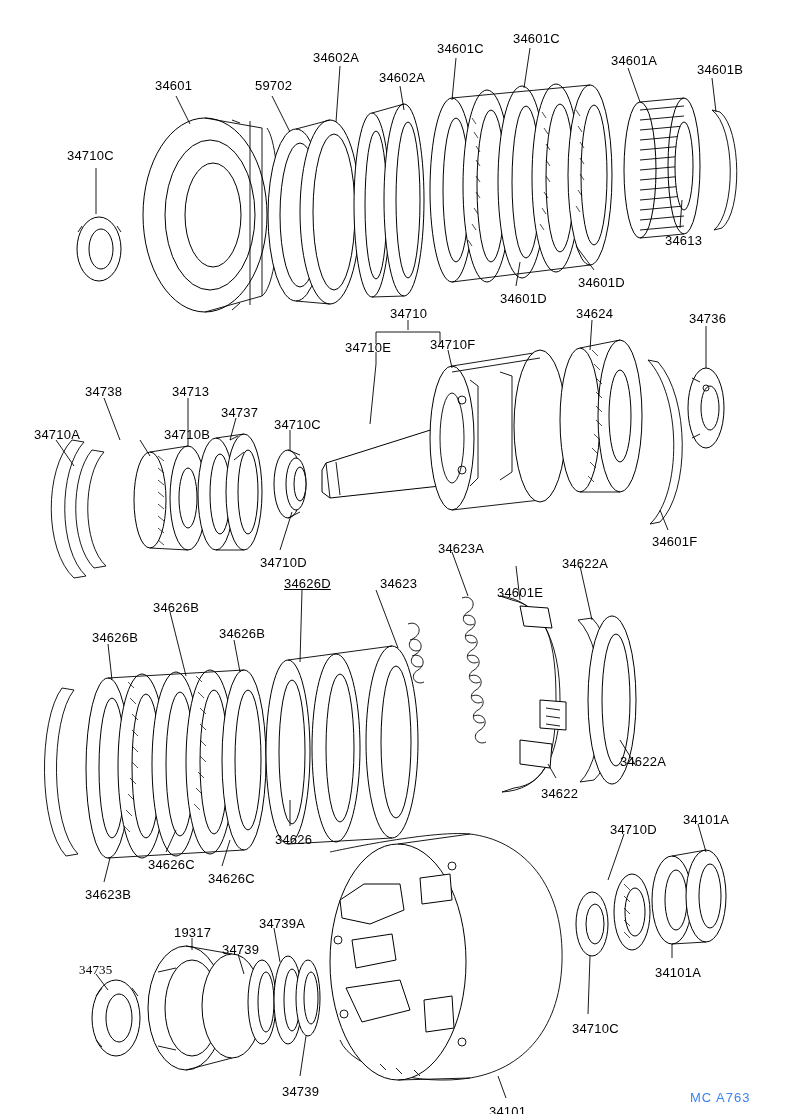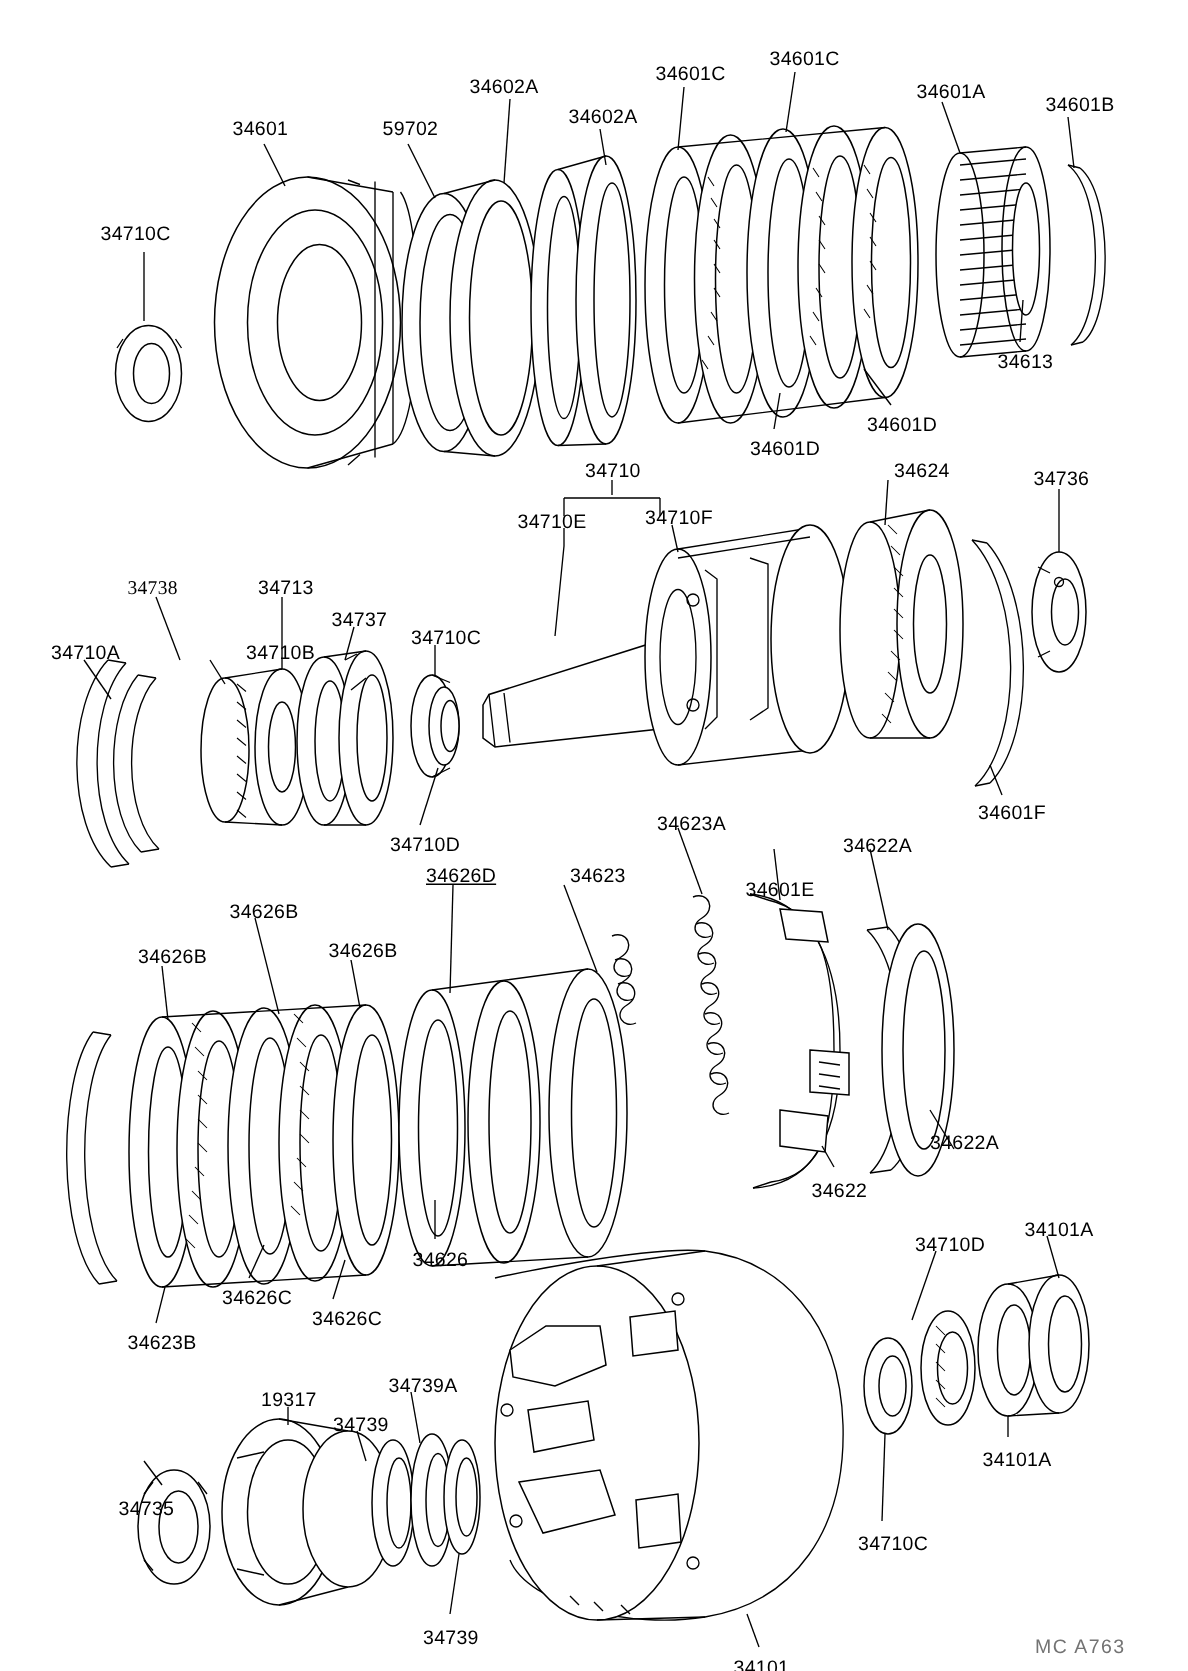--- a/index.html
+++ b/index.html
@@ -1,19 +1,19 @@
 <!DOCTYPE html>
 <html><head>
 <meta charset="utf-8">
 <style>
   html,body{margin:0;padding:0;background:#ffffff;}
   body{width:792px;height:1114px;font-family:"Liberation Sans",sans-serif;position:relative;overflow:hidden;}
   #sheet{position:absolute;left:0;top:0;width:792px;height:1114px;}
   .lbl{position:absolute;font-size:13px;color:#000;white-space:nowrap;letter-spacing:.2px;}
-  .footer{position:absolute;font-size:13px;letter-spacing:1px;color:#737373;}
+  .footer{position:absolute;font-size:13px;letter-spacing:1px;color:#3b82f6;}
   svg{position:absolute;left:0;top:0;}
   .ln{stroke:#000;fill:none;stroke-width:1;}
   .thin{stroke:#000;fill:none;stroke-width:.9;}
   .fillw{fill:#fff;stroke:#000;stroke-width:1;}
   .hatch{stroke:#000;stroke-width:.7;fill:none;}
 </style>
 </head>
 <body>
 
 <div id="sheet">
@@ -314,23 +314,23 @@
 <div class="lbl" style="left:513px;top:31px;">34601C</div>
 <div class="lbl" style="left:611px;top:53px;">34601A</div>
 <div class="lbl" style="left:697px;top:62px;">34601B</div>
 <div class="lbl" style="left:665px;top:233px;">34613</div>
 <div class="lbl" style="left:500px;top:291px;">34601D</div>
 <div class="lbl" style="left:578px;top:275px;">34601D</div>
 
 <div class="lbl" style="left:390px;top:306px;">34710</div>
 <div class="lbl" style="left:345px;top:340px;">34710E</div>
 <div class="lbl" style="left:430px;top:337px;">34710F</div>
-<div class="lbl" style="left:576px;top:306px;margin-left:20px;">34624</div>
+<div class="lbl" style="left:576px;top:306px;">34624</div>
 <div class="lbl" style="left:689px;top:311px;">34736</div>
-<div class="lbl" style="left:85px;top:384px;font-family:Liberation Serif, serif;">34738</div>
+<div class="lbl" style="left:85px;top:384px;">34738</div>
 <div class="lbl" style="left:172px;top:384px;">34713</div>
 <div class="lbl" style="left:221px;top:405px;">34737</div>
 <div class="lbl" style="left:274px;top:417px;">34710C</div>
 <div class="lbl" style="left:34px;top:427px;">34710A</div>
 <div class="lbl" style="left:120px;top:427px;margin-left:44px;">34710B</div>
 <div class="lbl" style="left:260px;top:555px;">34710D</div>
 <div class="lbl" style="left:652px;top:534px;">34601F</div>
 <div class="lbl" style="left:438px;top:541px;">34623A</div>
 <div class="lbl" style="left:497px;top:556px;margin-top:29px;">34601E</div>
 <div class="lbl" style="left:562px;top:556px;">34622A</div>
@@ -347,19 +347,19 @@
 <div class="lbl" style="left:208px;top:871px;">34626C</div>
 <div class="lbl" style="left:85px;top:887px;">34623B</div>
 <div class="lbl" style="left:610px;top:822px;">34710D</div>
 <div class="lbl" style="left:683px;top:812px;">34101A</div>
 <div class="lbl" style="left:655px;top:965px;">34101A</div>
 <div class="lbl" style="left:572px;top:1021px;">34710C</div>
 
 <div class="lbl" style="left:174px;top:925px;">19317</div>
 <div class="lbl" style="left:259px;top:916px;">34739A</div>
 <div class="lbl" style="left:222px;top:942px;">34739</div>
-<div class="lbl" style="left:79px;top:998px;">34735</div>
+<div class="lbl" style="left:79px;top:962px;font-family:Liberation Serif, serif;">34735</div>
 <div class="lbl" style="left:282px;top:1084px;">34739</div>
 <div class="lbl" style="left:489px;top:1104px;">34101</div>
 
 <div class="footer" style="left:690px;top:1090px;">MC  A763</div>
 
 </div>
 
 </body></html>

